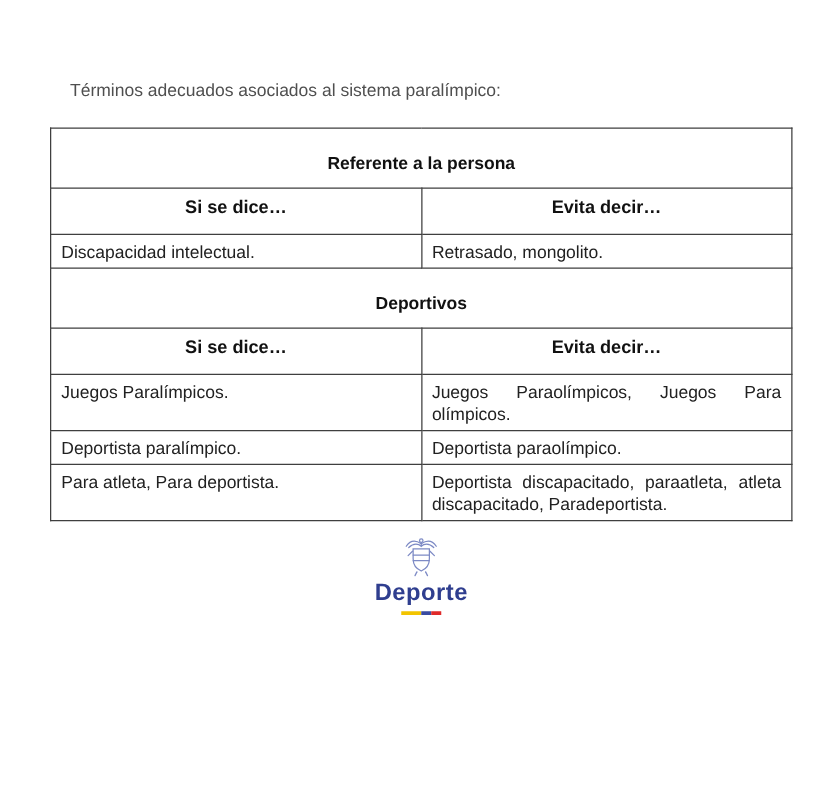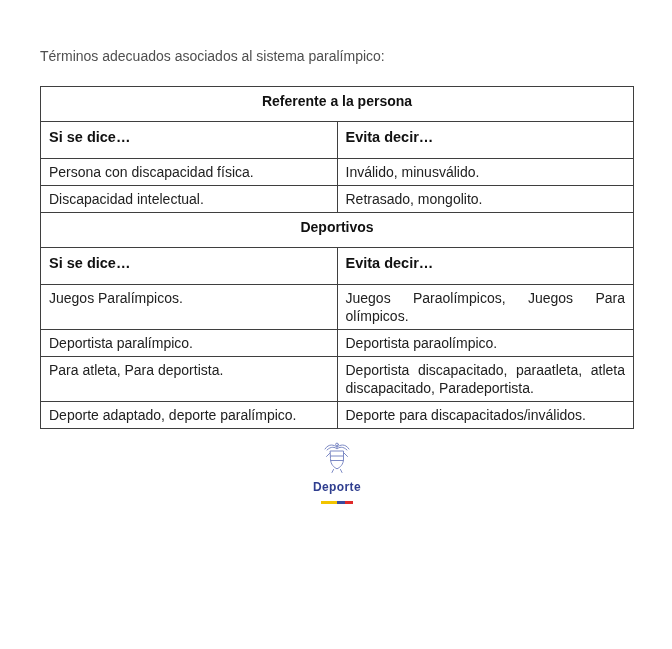--- a/index.html
+++ b/index.html
@@ -2,47 +2,47 @@
 <html><head>
 <meta charset="utf-8">
 <style>
   html,body{margin:0;padding:0}
   body{
     width:672px;height:649px;background:#ffffff;
     font-family:"Liberation Sans",sans-serif;color:#212121;
     position:relative;overflow:hidden;
   }
   .page{padding:48px 38px 0 40px}
-  .doc-title{margin:0;font-size:14px;line-height:17px;color:#4f4f4f}
+  .doc-title{margin:16px;font-size:14px;line-height:17px;color:#4f4f4f}
   table.terms{
     border-collapse:collapse;table-layout:fixed;
     width:594px;margin-top:21px;
   }
   table.terms td{
     border:1px solid #3f3f3f;
     font-size:14px;line-height:18px;
     vertical-align:top;padding:4px 8px;
     word-wrap:break-word;
   }
   tr.sec td{
     font-weight:bold;text-align:center;color:#111;
-    height:25px;padding-top:5px;border-radius:17px;
+    height:25px;padding-top:18px;border-radius:17px;
   }
   tr.colh td{
-    font-weight:bold;color:#111;
+    font-weight:bold;text-align:center;color:#111;
     height:26px;padding-top:6px;font-size:14.5px;
   }
   tr.data td{text-align:justify}
   .footer{
     margin-top:12px;width:594px;
     display:flex;flex-direction:column;align-items:center;
   }
   .crest{display:block}
   .brand{
-    margin-top:2px;font-size:12px;font-weight:bold;
+    margin-top:2px;font-size:19px;font-weight:bold;
     color:#2f3e8f;letter-spacing:.4px;line-height:20px;
   }
   .flagbar{margin-top:4px;display:flex;height:3px;width:32px}
   .flagbar span{display:block;height:100%}
   .flag-yellow{width:16px}
   .flag-blue{width:8px}
   .flag-red{width:8px}
 </style>
 </head>
 <body>
@@ -58,24 +58,20 @@
       </colgroup>
     <tbody id="tbody">
         <tr class="sec">
           <td colspan="2">Referente a la persona</td>
         </tr>
         <tr class="colh">
           <td>Si se dice…</td>
           <td>Evita decir…</td>
         </tr>
         <tr class="data">
-          <td>Persona con discapacidad física.</td>
-          <td>Inválido, minusválido.</td>
-        </tr>
-        <tr class="data">
           <td>Discapacidad intelectual.</td>
           <td>Retrasado, mongolito.</td>
         </tr>
         <tr class="sec">
           <td colspan="2">Deportivos</td>
         </tr>
         <tr class="colh">
           <td>Si se dice…</td>
           <td>Evita decir…</td>
         </tr>
@@ -83,24 +79,20 @@
           <td>Juegos Paralímpicos.</td>
           <td>Juegos Paraolímpicos, Juegos Para olímpicos.</td>
         </tr>
         <tr class="data">
           <td>Deportista paralímpico.</td>
           <td>Deportista paraolímpico.</td>
         </tr>
         <tr class="data">
           <td>Para atleta, Para deportista.</td>
           <td>Deportista discapacitado, paraatleta, atleta discapacitado, Paradeportista.</td>
-        </tr>
-        <tr class="data">
-          <td>Deporte adaptado, deporte paralímpico.</td>
-          <td>Deporte para discapacitados/inválidos.</td>
         </tr>
       </tbody>
   </table>
 
   <div class="footer">
     <svg class="crest" width="30" height="34" viewBox="0 0 30 34" fill="none" stroke="#7d8ac5" stroke-width="1" stroke-linecap="round">
 
       <path d="M3,8 C7,2 12,4 15,6 C18,4 23,2 27,8"></path>
       <path d="M5,9 C9,5 13,6 15,8 C17,6 21,5 25,9"></path>
 

